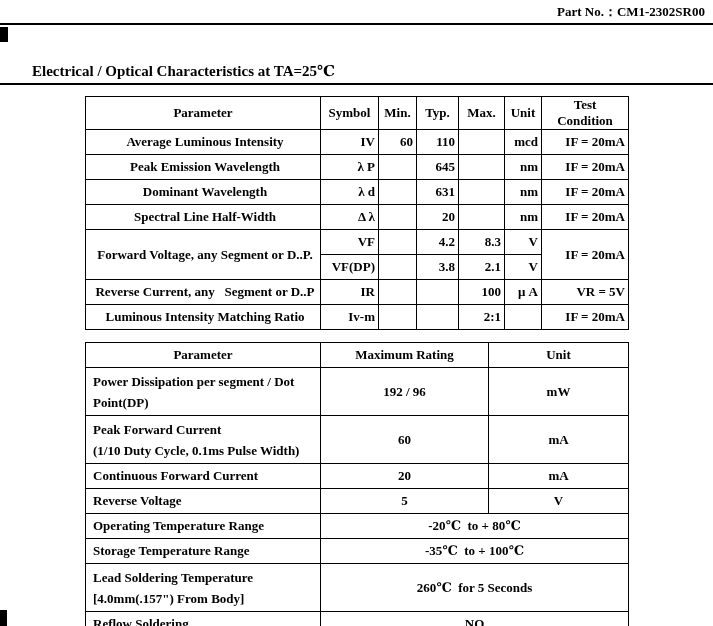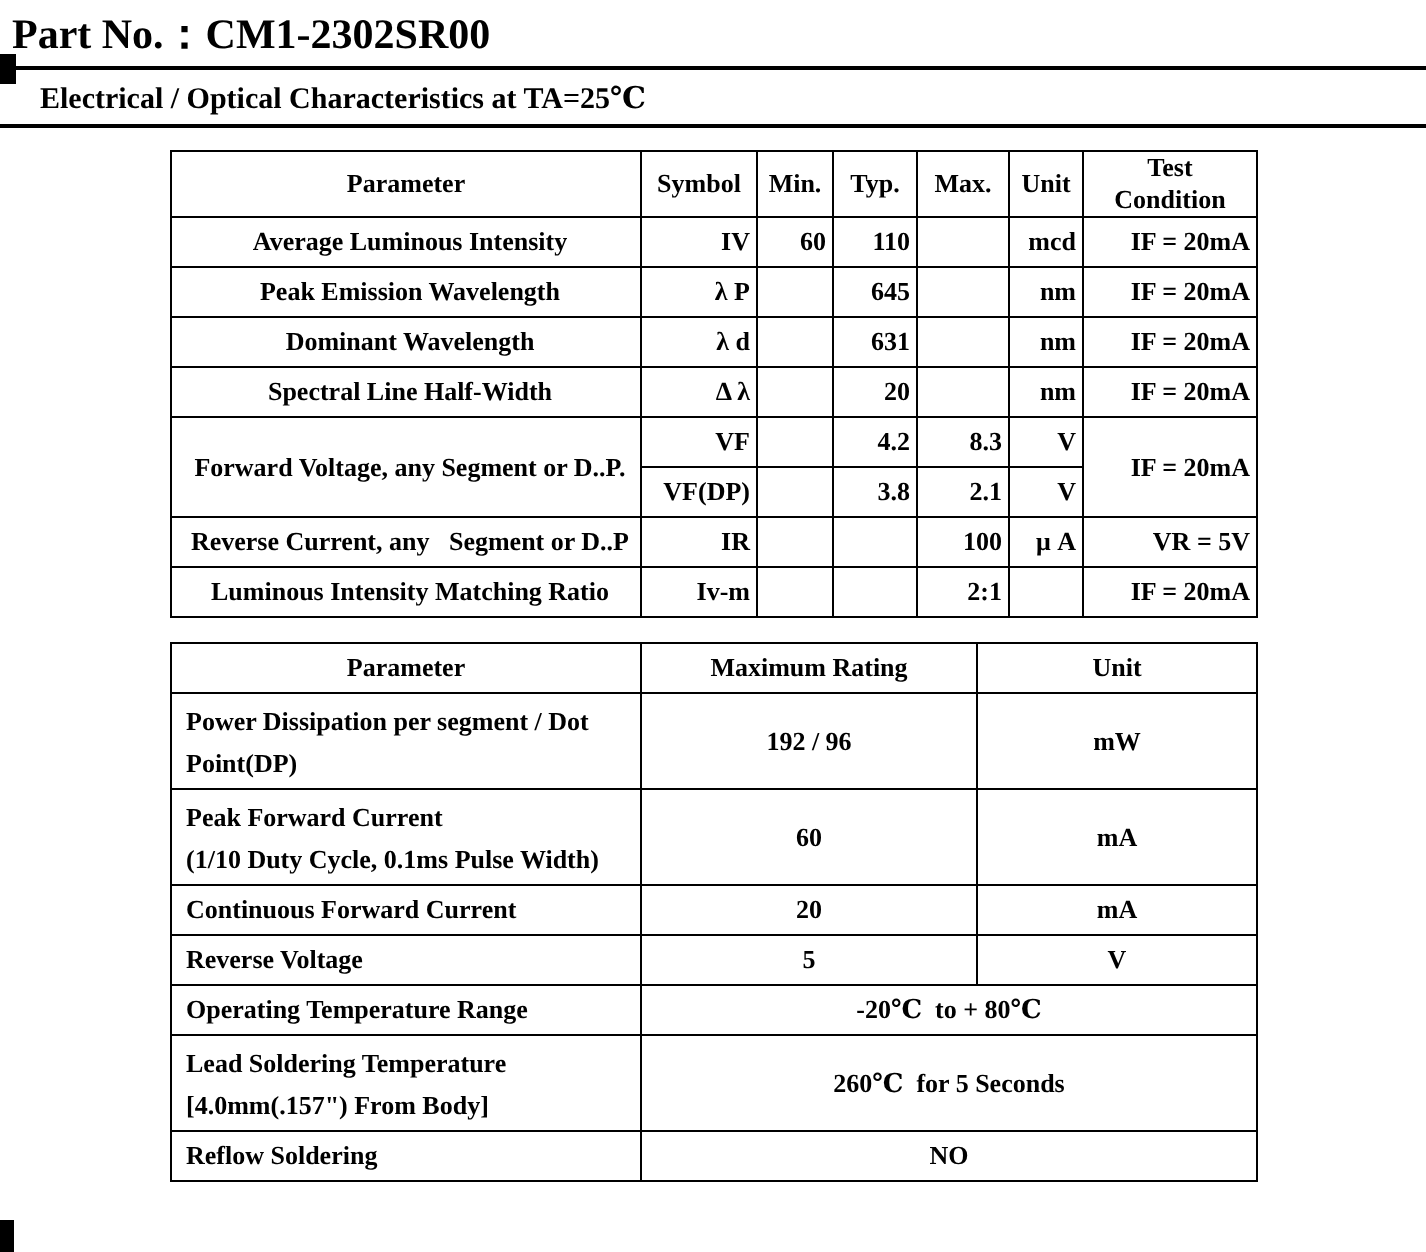--- a/index.html
+++ b/index.html
@@ -7,28 +7,30 @@
   body {
     width: 713px;
     height: 626px;
     position: relative;
     overflow: hidden;
     color: #000;
     font-family: "Liberation Serif", "DejaVu Serif", serif;
     font-weight: bold;
   }
   .part-no-bar {
-    font-size: 21px;
+    font-size: 13px;
     padding: 3px 8px 2px 6px;
     border-bottom: 2px solid #000;
+    text-align: right;
   }
   .section-bar {
     font-size: 15px;
-    padding: 5px 8px 3px 20px;
+    padding: 5px 8px 3px 32px;
     border-bottom: 2px solid #000;
+    margin-top: 32px;
   }
   .tbl {
     border-collapse: collapse;
     table-layout: fixed;
     margin-left: 85px;
     font-size: 13px;
     font-weight: bold;
   }
   .tbl th, .tbl td {
     border: 1px solid #000;
@@ -209,20 +211,24 @@
       </tr>
       <tr>
         <td class="param">Reverse Voltage</td>
         <td>5</td>
         <td>V</td>
       </tr>
       <tr>
         <td class="param">Operating Temperature Range</td>
         <td colspan="2">-20℃ &nbsp;to + 80℃</td>
       </tr>
+      <tr>
+        <td class="param">Storage Temperature Range</td>
+        <td colspan="2">-35℃ &nbsp;to + 100℃</td>
+      </tr>
       <tr class="tall">
         <td class="param">
           <div class="pline">Lead Soldering Temperature</div>
           <div class="pline">[4.0mm(.157") From Body]</div>
         </td>
         <td colspan="2">260℃ &nbsp;for 5 Seconds</td>
       </tr>
       <tr>
         <td class="param">Reflow Soldering</td>
         <td colspan="2">NO</td>

